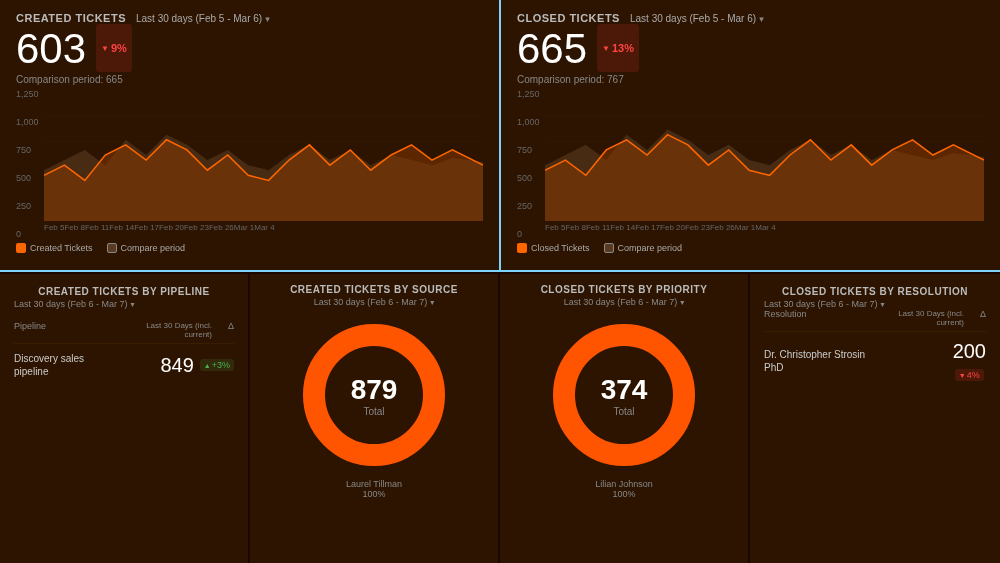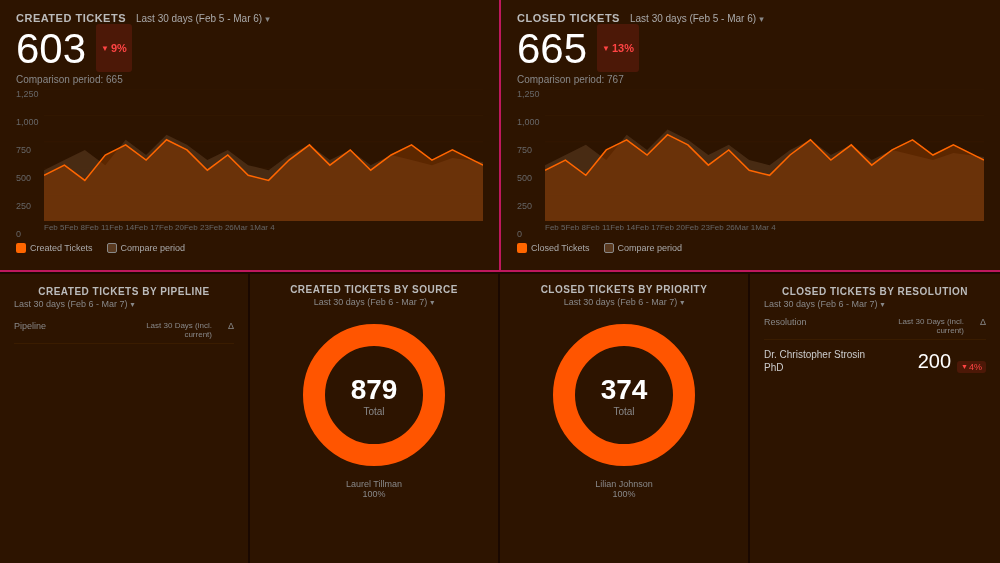--- a/index.html
+++ b/index.html
@@ -11,21 +11,21 @@
       height: 563px;
       overflow: hidden;
     }
     .dashboard {
       display: grid;
       grid-template-columns: 1fr 1fr;
       grid-template-rows: 270px 293px;
       width: 1000px;
       height: 563px;
       gap: 2px;
-      background: #be185d;
+      background: #7dd3fc;
     }
     .card {
       background: #2d1400;
       padding: 12px 16px 8px 16px;
       position: relative;
       overflow: hidden;
     }
     .card-header {
       display: flex;
       align-items: baseline;
@@ -220,35 +220,35 @@
       margin-top: 4px;
       text-align: center;
     }
     .res-table-header {
       display: flex;
       justify-content: space-between;
       font-size: 9px;
       color: #888;
       border-bottom: 1px solid #3a1c00;
       padding-bottom: 4px;
+    }
+    .res-table-row {
+      display: flex;
+      justify-content: space-between;
+      align-items: center;
       margin-top: 8px;
-    }
-    .res-table-row {
-      display: flex;
-      justify-content: space-between;
-      align-items: center;
-      margin-top: 8px;
       font-size: 10px;
       color: #ccc;
     }
     .res-col-right {
       display: flex;
-      align-items: flex-end;
+      align-items: center;
       gap: 6px;
       text-align: right;
+      flex-direction: column;
     }
     .red-badge {
       font-size: 9px;
       color: #ff4444;
       background: rgba(255,50,50,0.15);
       padding: 1px 4px;
       border-radius: 3px;
       display: flex;
       align-items: center;
       gap: 1px;
@@ -396,20 +396,27 @@
     <div class="bottom-card" style="border-right:2px solid #1a0800;">
       <div class="sub-title">CREATED TICKETS BY PIPELINE</div>
       <div class="sub-date">Last 30 days (Feb 6 - Mar 7)</div>
       <div class="table-header">
         <span>Pipeline</span>
         <span style="display:flex;gap:16px;">
           <span style="font-size:8px;text-align:right;max-width:70px;">Last 30 Days (incl. current)</span>
           <span>Δ</span>
         </span>
       </div>
+      <div class="table-row-item">
+        <span style="font-size:10px;max-width:100px;line-height:1.3;">Discovery sales pipeline</span>
+        <div class="row-right">
+          <span class="row-value">849</span>
+          <span class="green-badge">+3%</span>
+        </div>
+      </div>
     </div>
 
     <div class="bottom-card" style="border-right:2px solid #1a0800; display:flex; flex-direction:column; align-items:center; padding:10px 8px;">
       <div style="width:100%;text-align:center;">
         <div class="sub-title">CREATED TICKETS BY SOURCE</div>
         <div class="sub-date" style="justify-content:center;">Last 30 days (Feb 6 - Mar 7)</div>
       </div>
       <div class="donut-wrap">
         <svg width="160" height="160" viewBox="0 0 160 160">
           <circle cx="80" cy="80" r="60" fill="none" stroke="#3a1c00" stroke-width="22"></circle>

